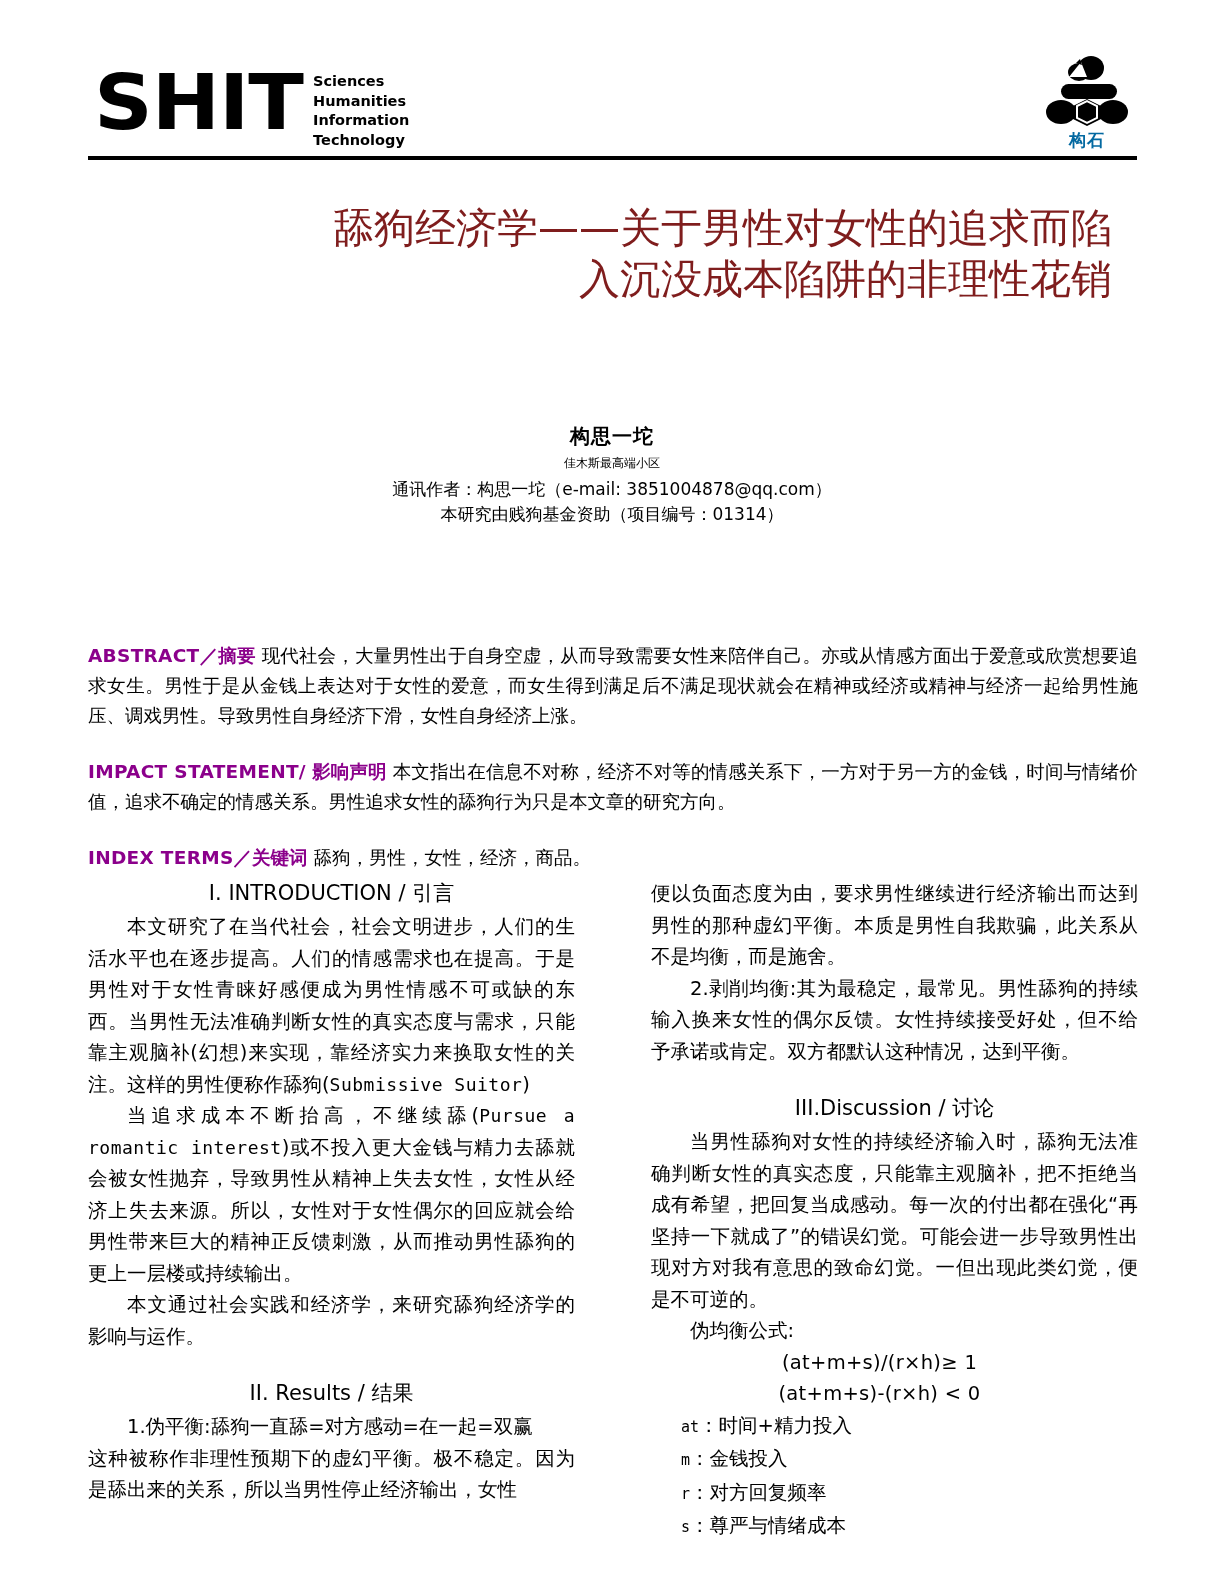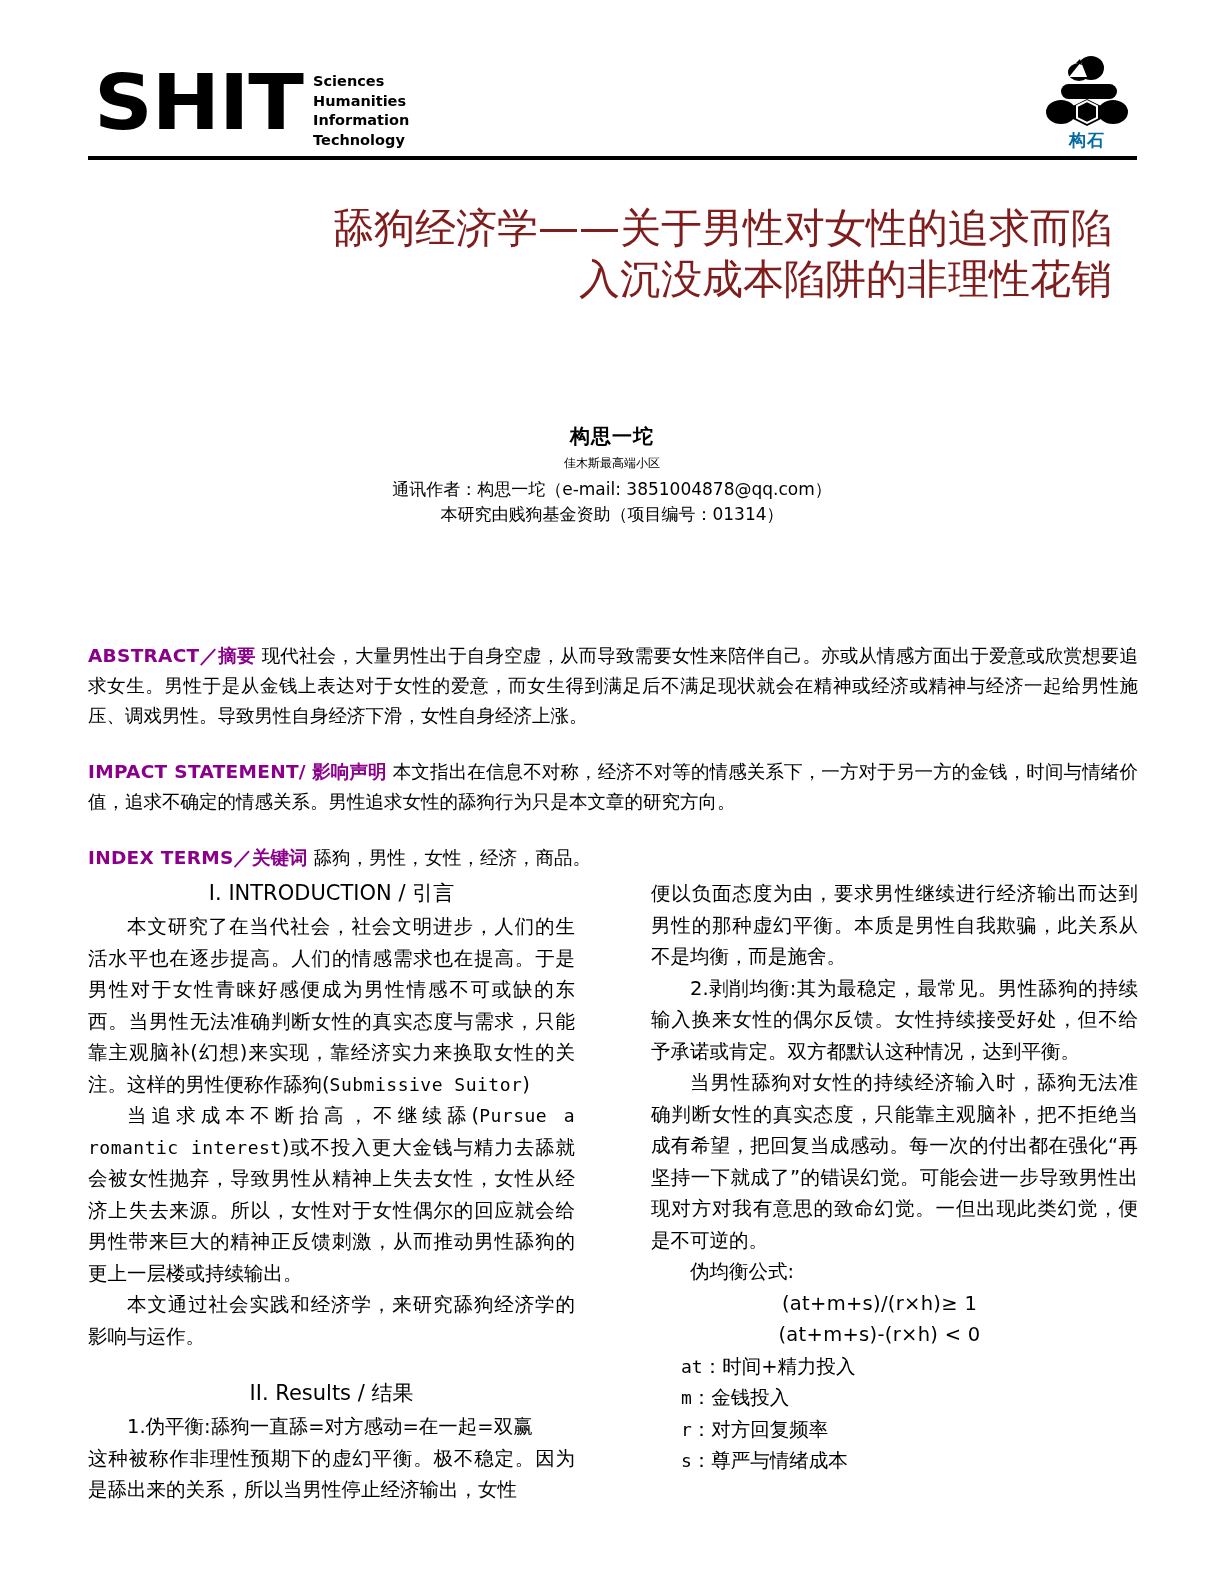--- a/index.html
+++ b/index.html
@@ -202,21 +202,21 @@
     letter-spacing: 0.3px;
   }
   .var-line {
     font-size: 19.5px;
     line-height: 31.5px;
     margin: 0;
     padding-left: 30px;
   }
   .var-key {
     font-family: "DejaVu Sans Mono", "Liberation Mono", monospace;
-    font-size: 18px;
+    font-size: 15px;
   }
 </style>
 </head>
 <body>
 
 <div class="page">
 
   <div class="masthead">
 
     <div class="brand-block">
@@ -300,20 +300,21 @@
 
       <p class="body-para noindent">这种被称作非理性预期下的虚幻平衡。极不稳定。因为是舔出来的关系，所以当男性停止经济输出，女性</p>
     </div>
 
     <div class="col col-right">
 
       <p class="body-para noindent">便以负面态度为由，要求男性继续进行经济输出而达到男性的那种虚幻平衡。本质是男性自我欺骗，此关系从不是均衡，而是施舍。</p>
 
       <p class="body-para">2.剥削均衡:其为最稳定，最常见。男性舔狗的持续输入换来女性的偶尔反馈。女性持续接受好处，但不给予承诺或肯定。双方都默认这种情况，达到平衡。</p>
 
+      <h2 class="sec-head spaced-above">III.Discussion / 讨论</h2>
 
       <p class="body-para">当男性舔狗对女性的持续经济输入时，舔狗无法准确判断女性的真实态度，只能靠主观脑补，把不拒绝当成有希望，把回复当成感动。每一次的付出都在强化“再坚持一下就成了”的错误幻觉。可能会进一步导致男性出现对方对我有意思的致命幻觉。一但出现此类幻觉，便是不可逆的。</p>
 
       <p class="body-para">伪均衡公式:</p>
 
       <p class="formula-line">(at+m+s)/(r×h)≥ 1</p>
       <p class="formula-line">(at+m+s)-(r×h) &lt; 0</p>
 
       <p class="var-line"><span class="var-key">at</span><span>：</span><span>时间+精力投入</span></p>
 

